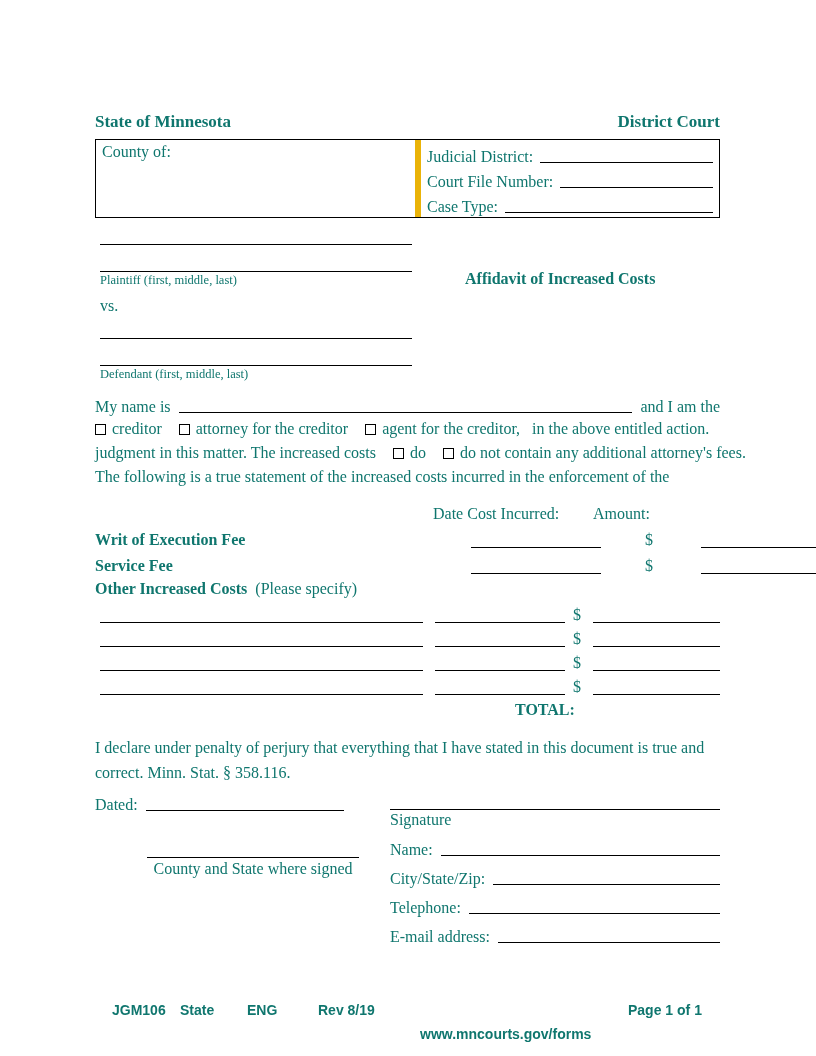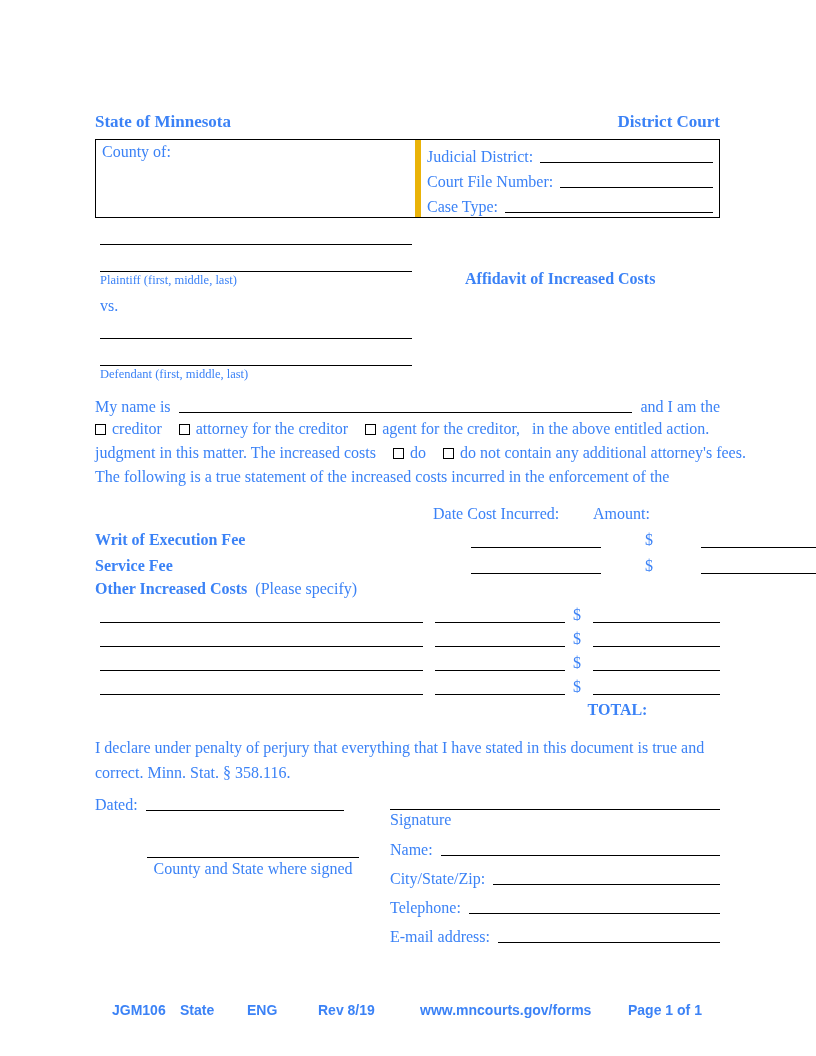--- a/index.html
+++ b/index.html
@@ -1,19 +1,19 @@
 <!DOCTYPE html>
 <html><head>
 <meta charset="utf-8">
 <style>
   * { margin:0; padding:0; box-sizing:border-box; }
   html,body { background:#fff; }
   .page {
     position:relative; width:816px; height:1056px; margin:0 auto;
-    background:#fff; color:#3b82f6;
+    background:#fff; color:#0f766e;
     font-family:"Liberation Serif", serif; font-size:16px; overflow:hidden;
   }
   .sec { position:absolute; left:95px; width:625px; }
   .bold { font-weight:bold; }
   .u { border-bottom:1px solid #000; }
 
   
   .header-row { top:110px; display:flex; justify-content:space-between;
     font-weight:bold; font-size:17px; line-height:24px; }
 
@@ -51,21 +51,21 @@
   .cost-head .hd { text-align:left; white-space:nowrap; font-weight:normal; line-height:22px; }
   .fee-row { height:26px;gap:36px; }
   .fee-row .lbl { font-weight:bold; line-height:22px; }
   .cost-row .u { align-self:end; height:3px; margin-bottom:3px; }
   .col-date-u { margin-left:2px; }
   .col-label-u { margin-left:5px; margin-right:10px; }
   .dollar { padding-left:8px; line-height:22px; }
   .other-row { height:25px; line-height:23px; }
   .other-row .note { margin-left:4px; }
   .blank-row { height:24px; }
-  .total-row { height:24px;text-align:center; }
+  .total-row { height:24px; }
   .total-row .total { margin-left:420px; font-weight:bold; line-height:24px; }
 
   
   .declaration { top:735px; line-height:25px; }
 
   
   .sig-section { top:790px; display:flex; }
   .sig-left { width:295px; }
   .dated-row { display:flex; align-items:flex-end; height:24px; }
   .dated-row .u { width:198px; margin-left:8px; height:3px; margin-bottom:3px; }
@@ -75,21 +75,21 @@
   .sig-line { height:20px; }
   .sig-label { line-height:20px; }
   .sig-row { display:flex; align-items:flex-end; height:29px; }
   .sig-row .u { flex:1; margin-left:8px; height:3px; margin-bottom:3px; }
 
   
   .footer { top:1002px; height:20px; font-family:"Liberation Sans", sans-serif;
     font-size:14px; font-weight:bold; }
   .footer span { position:absolute; top:0; white-space:nowrap; }
   .f-form { left:17px; } .f-state { left:85px; } .f-lang { left:152px; }
-  .f-rev { left:223px; } .f-web { left:325px; } .f-page { left:533px; }
+  .f-rev { left:223px; } .f-web { left:325px;margin-top:24px; } .f-page { left:533px; }
 </style>
 </head>
 <body>
 
 <div class="page">
 
   <div class="sec header-row">
     <span>State of Minnesota</span>
     <span>District Court</span>
   </div>

